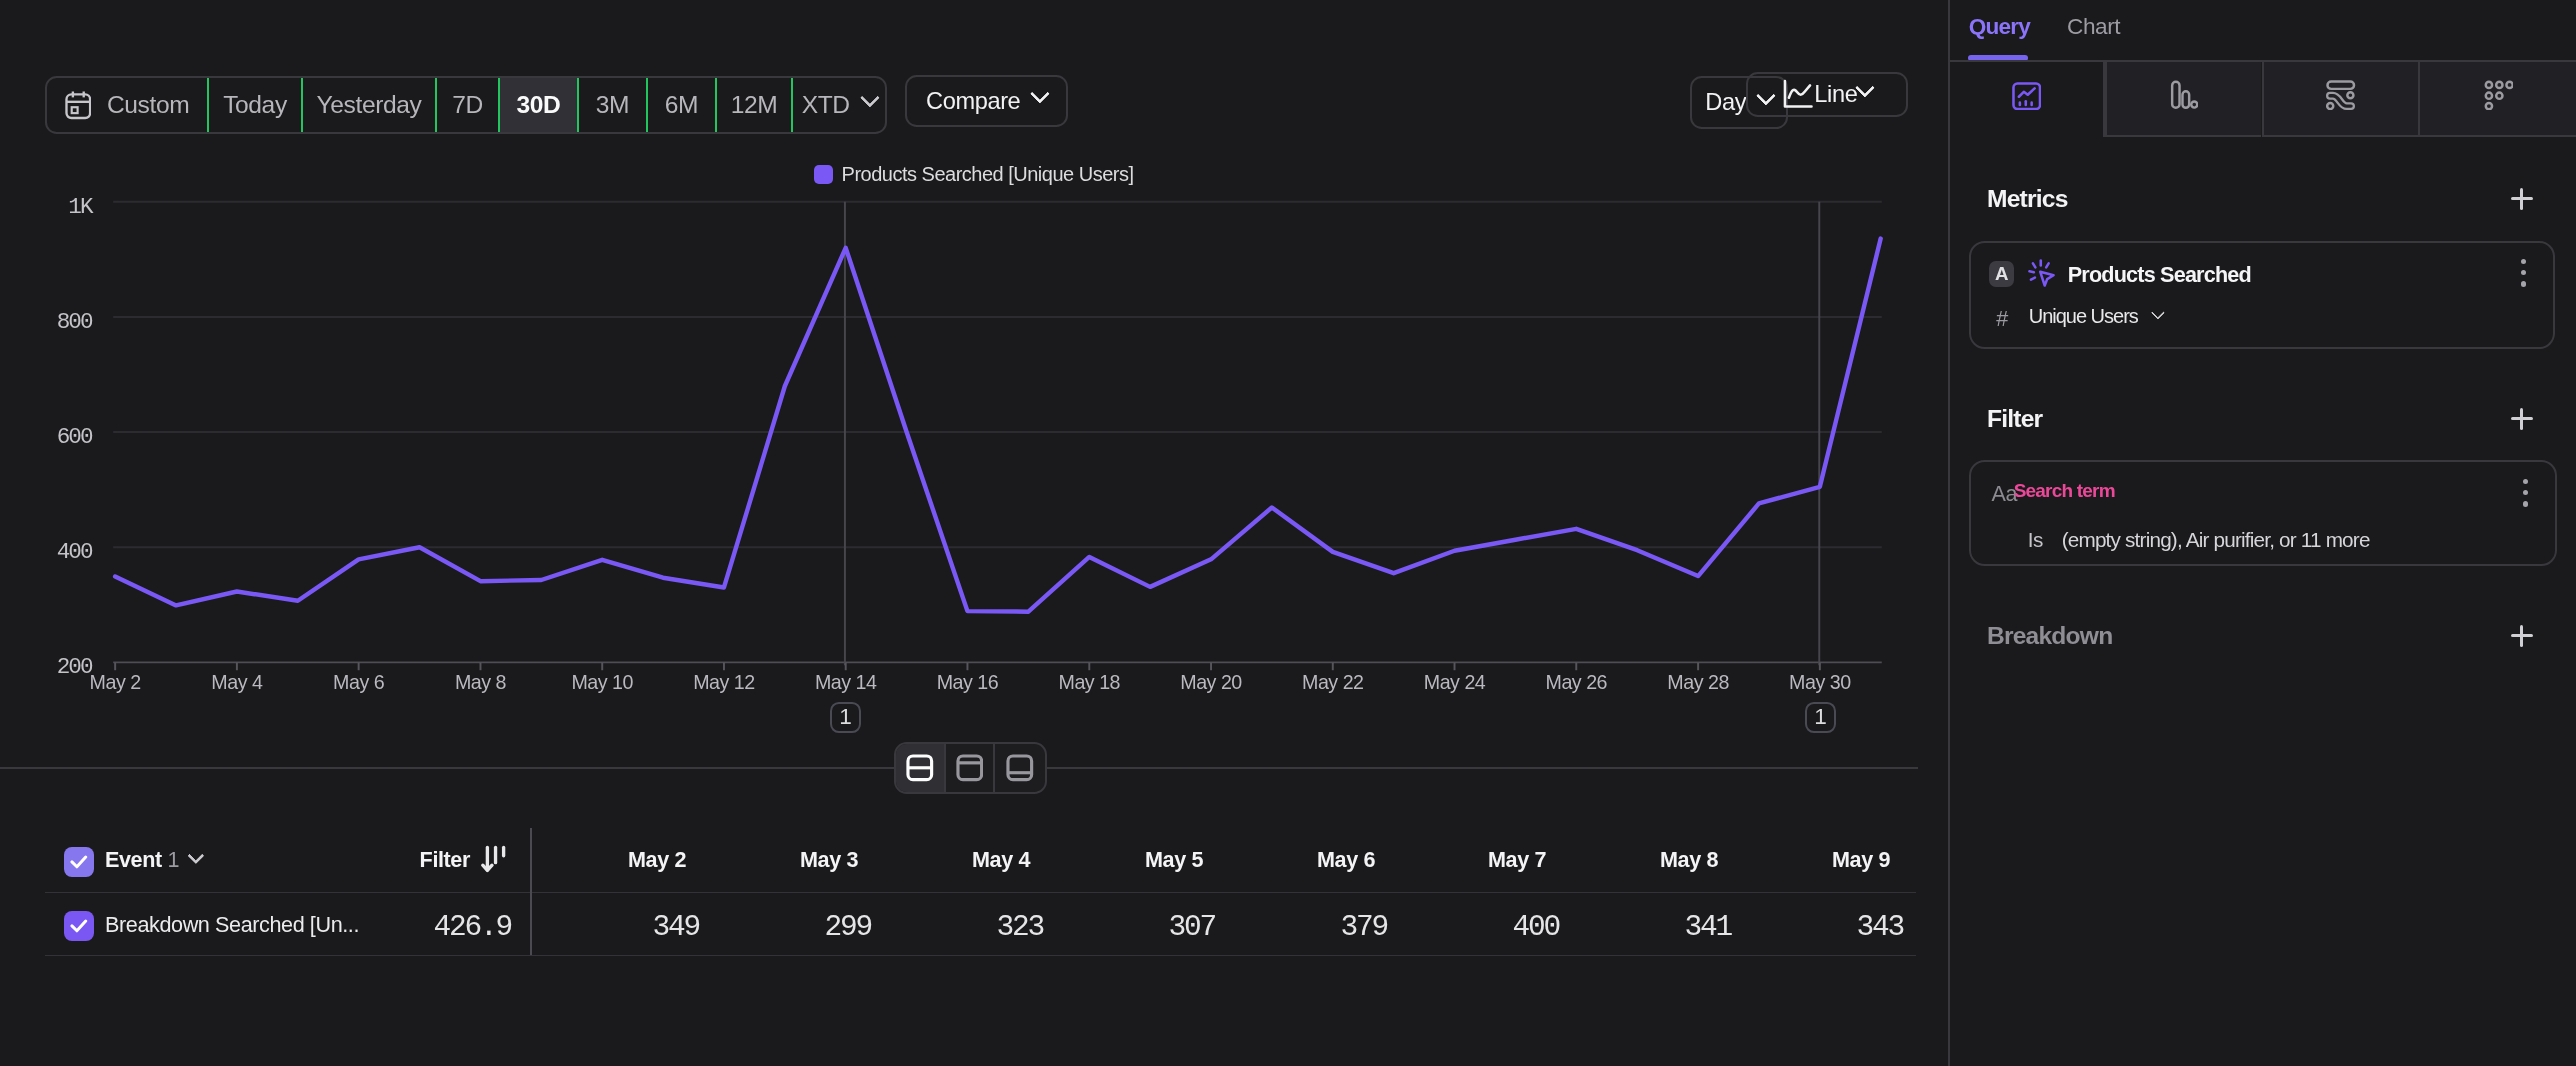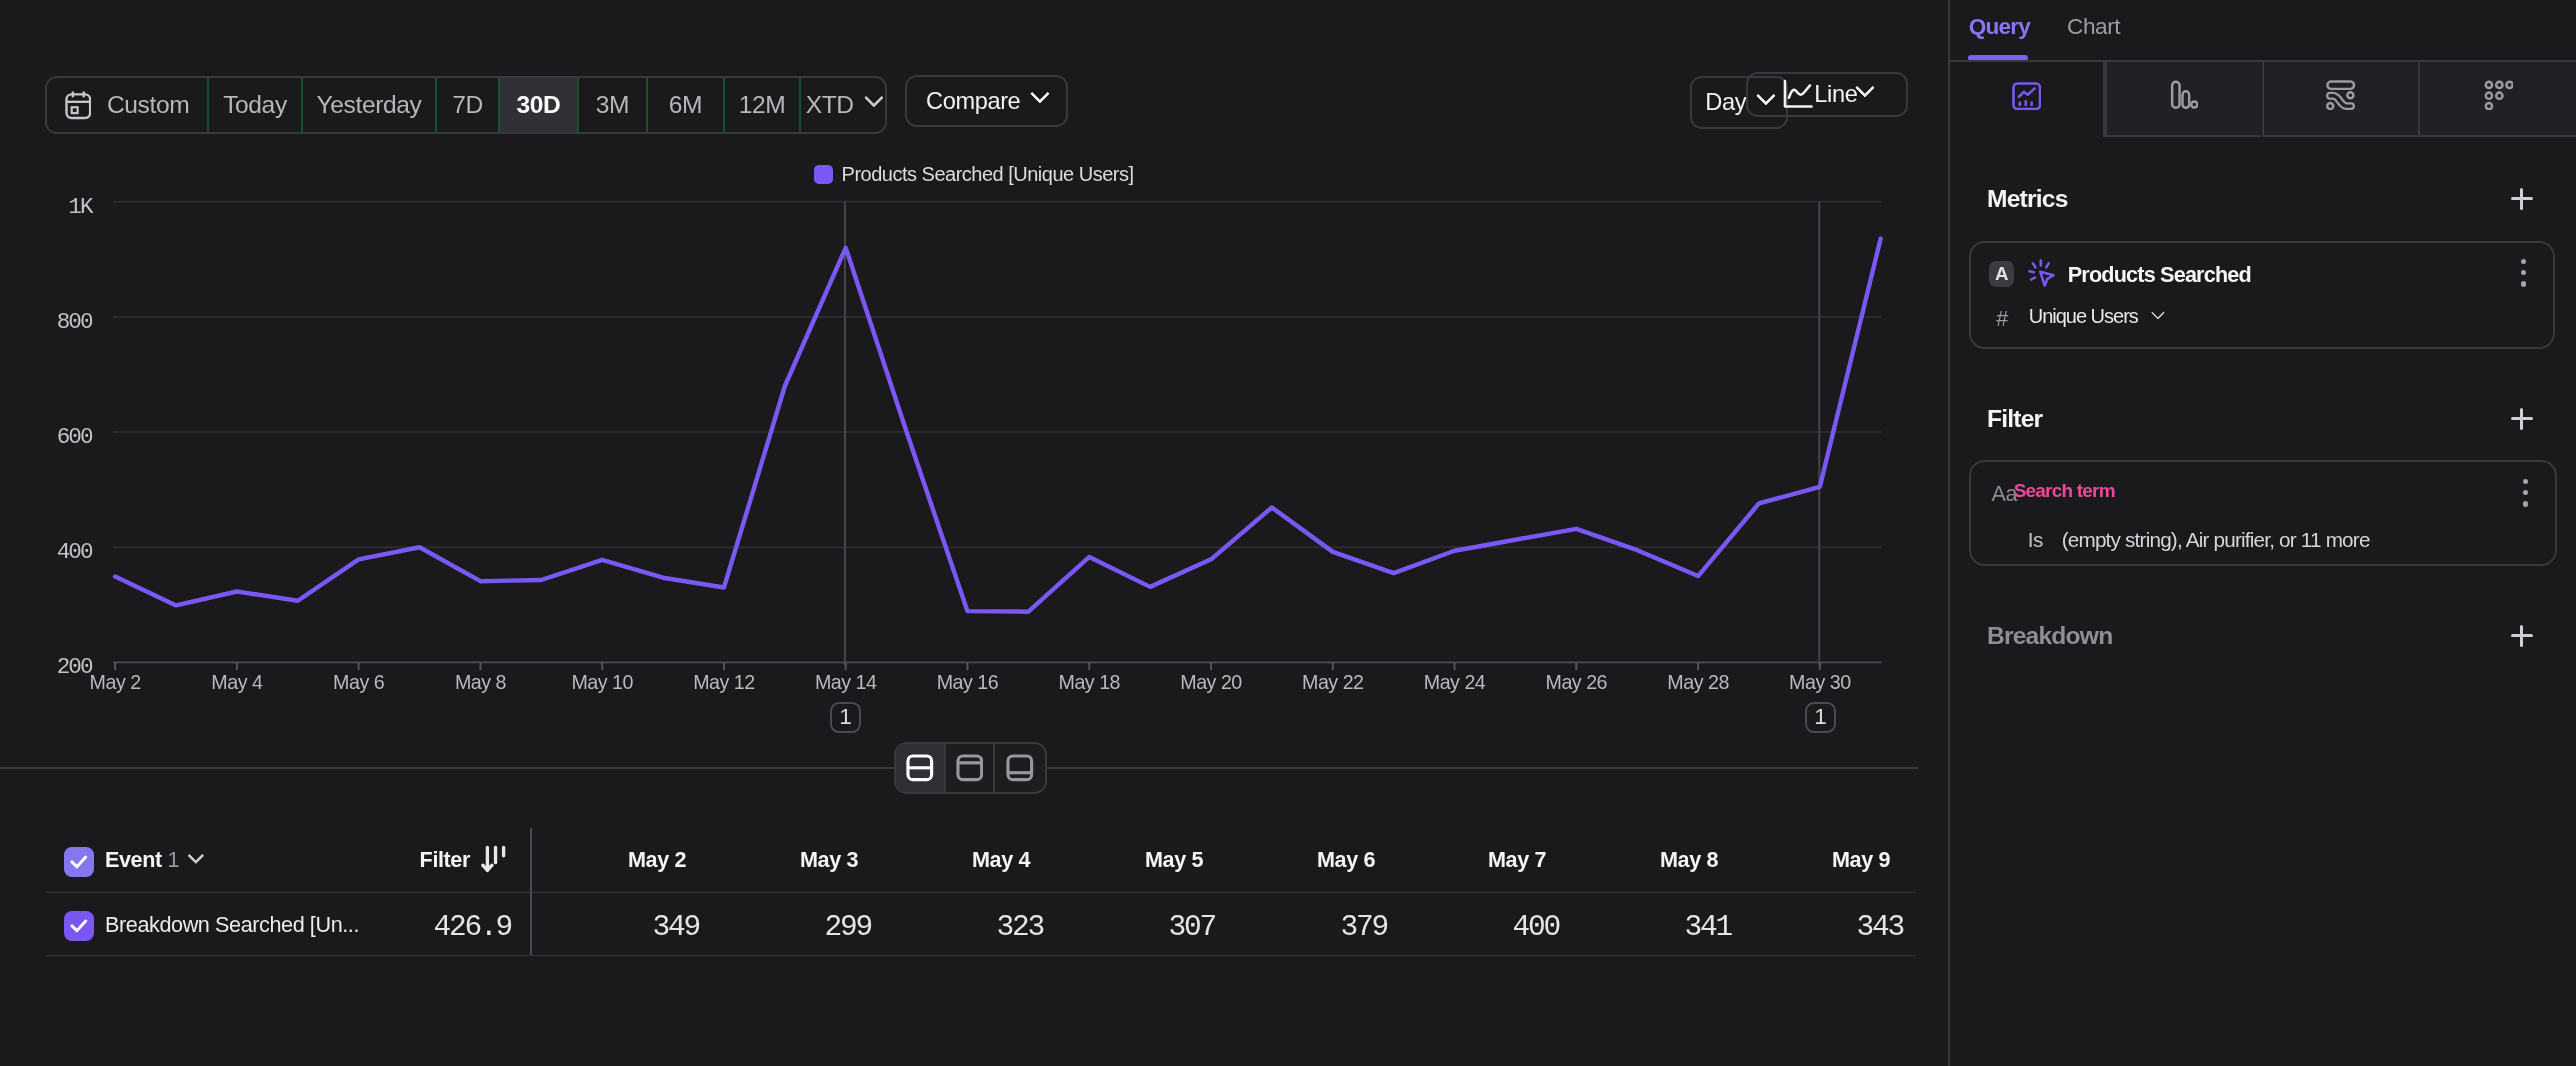--- a/index.html
+++ b/index.html
@@ -10,21 +10,21 @@
     letter-spacing:-0.4px;
   }
   .abs { position:absolute; }
   
   .segbar {
     position:absolute; left:45px; top:76px; width:842px; height:58px;
     border:2px solid #38383d; border-radius:11.8px; display:flex; align-items:stretch;
   }
   .seg {
     display:flex; align-items:center; justify-content:center;
-    color:#b6b6bb; font-size:24.6px; border-right:2px solid #14532d;
+    color:#b6b6bb; font-size:24.6px; border-right:2px solid #22c55e;
   }
   .seg:last-child { border-right:none; }
   .seg.sel { background:#303036; color:#fafafa; font-weight:700; }
   .btn {
     position:absolute; border:2px solid #38383d; border-radius:11.8px;
     display:flex; align-items:center; justify-content:center;
     color:#f2f2f4; font-size:23.6px; gap:12.8px;
   }
   .chev { display:inline-block; width:13.8px; height:13.8px; border-right:3px solid currentColor; border-bottom:3px solid currentColor; transform:rotate(45deg) translate(-3px,-3px); border-radius:1px; }
   .chev.gray { color:#c9c9ce; }
@@ -84,21 +84,21 @@
         <line x1="2" y1="12" x2="25" y2="12"></line>
         <rect x="6.8" y="17.5" width="6" height="6" stroke-width="2.2"></rect>
       </svg>
       <span>Custom</span>
     </div>
     <div class="seg" style="width:94px;">Today</div>
     <div class="seg" style="width:134px;">Yesterday</div>
     <div class="seg" style="width:63px;">7D</div>
     <div class="seg sel" style="width:79px;">30D</div>
     <div class="seg" style="width:69px;">3M</div>
-    <div class="seg" style="width:77px;">6M</div>
+    <div class="seg" style="width:69px;">6M</div>
     <div class="seg" style="width:76px;">12M</div>
     <div class="seg" style="flex:1; gap:12.8px;">XTD <span class="chev gray" style="margin-top:-5.9px;"></span></div>
   </div>
 
   <div class="btn" style="left:905px; top:75px; width:163px; height:52px;">Compare <span class="chev" style="margin-top:-5.9px;"></span></div>
   <div class="btn" style="left:1690px; top:76px; width:98px; height:53px;">Day <span class="chev" style="margin-top:-5.9px;"></span></div>
   <div class="btn" style="left:1746px; top:72px; width:162px; height:45px; gap:1px;">
     <svg width="31.5" height="30.5" viewBox="0 0 32 31" fill="none" stroke="#f2f2f4" stroke-width="2.6" stroke-linecap="round" stroke-linejoin="round">
       <path d="M3 2 L3 28 L30 28"></path>
       <path d="M7 19 C10 11 12 9 15 13 C18 17 20 17 23 13 L28.5 6.5"></path>

